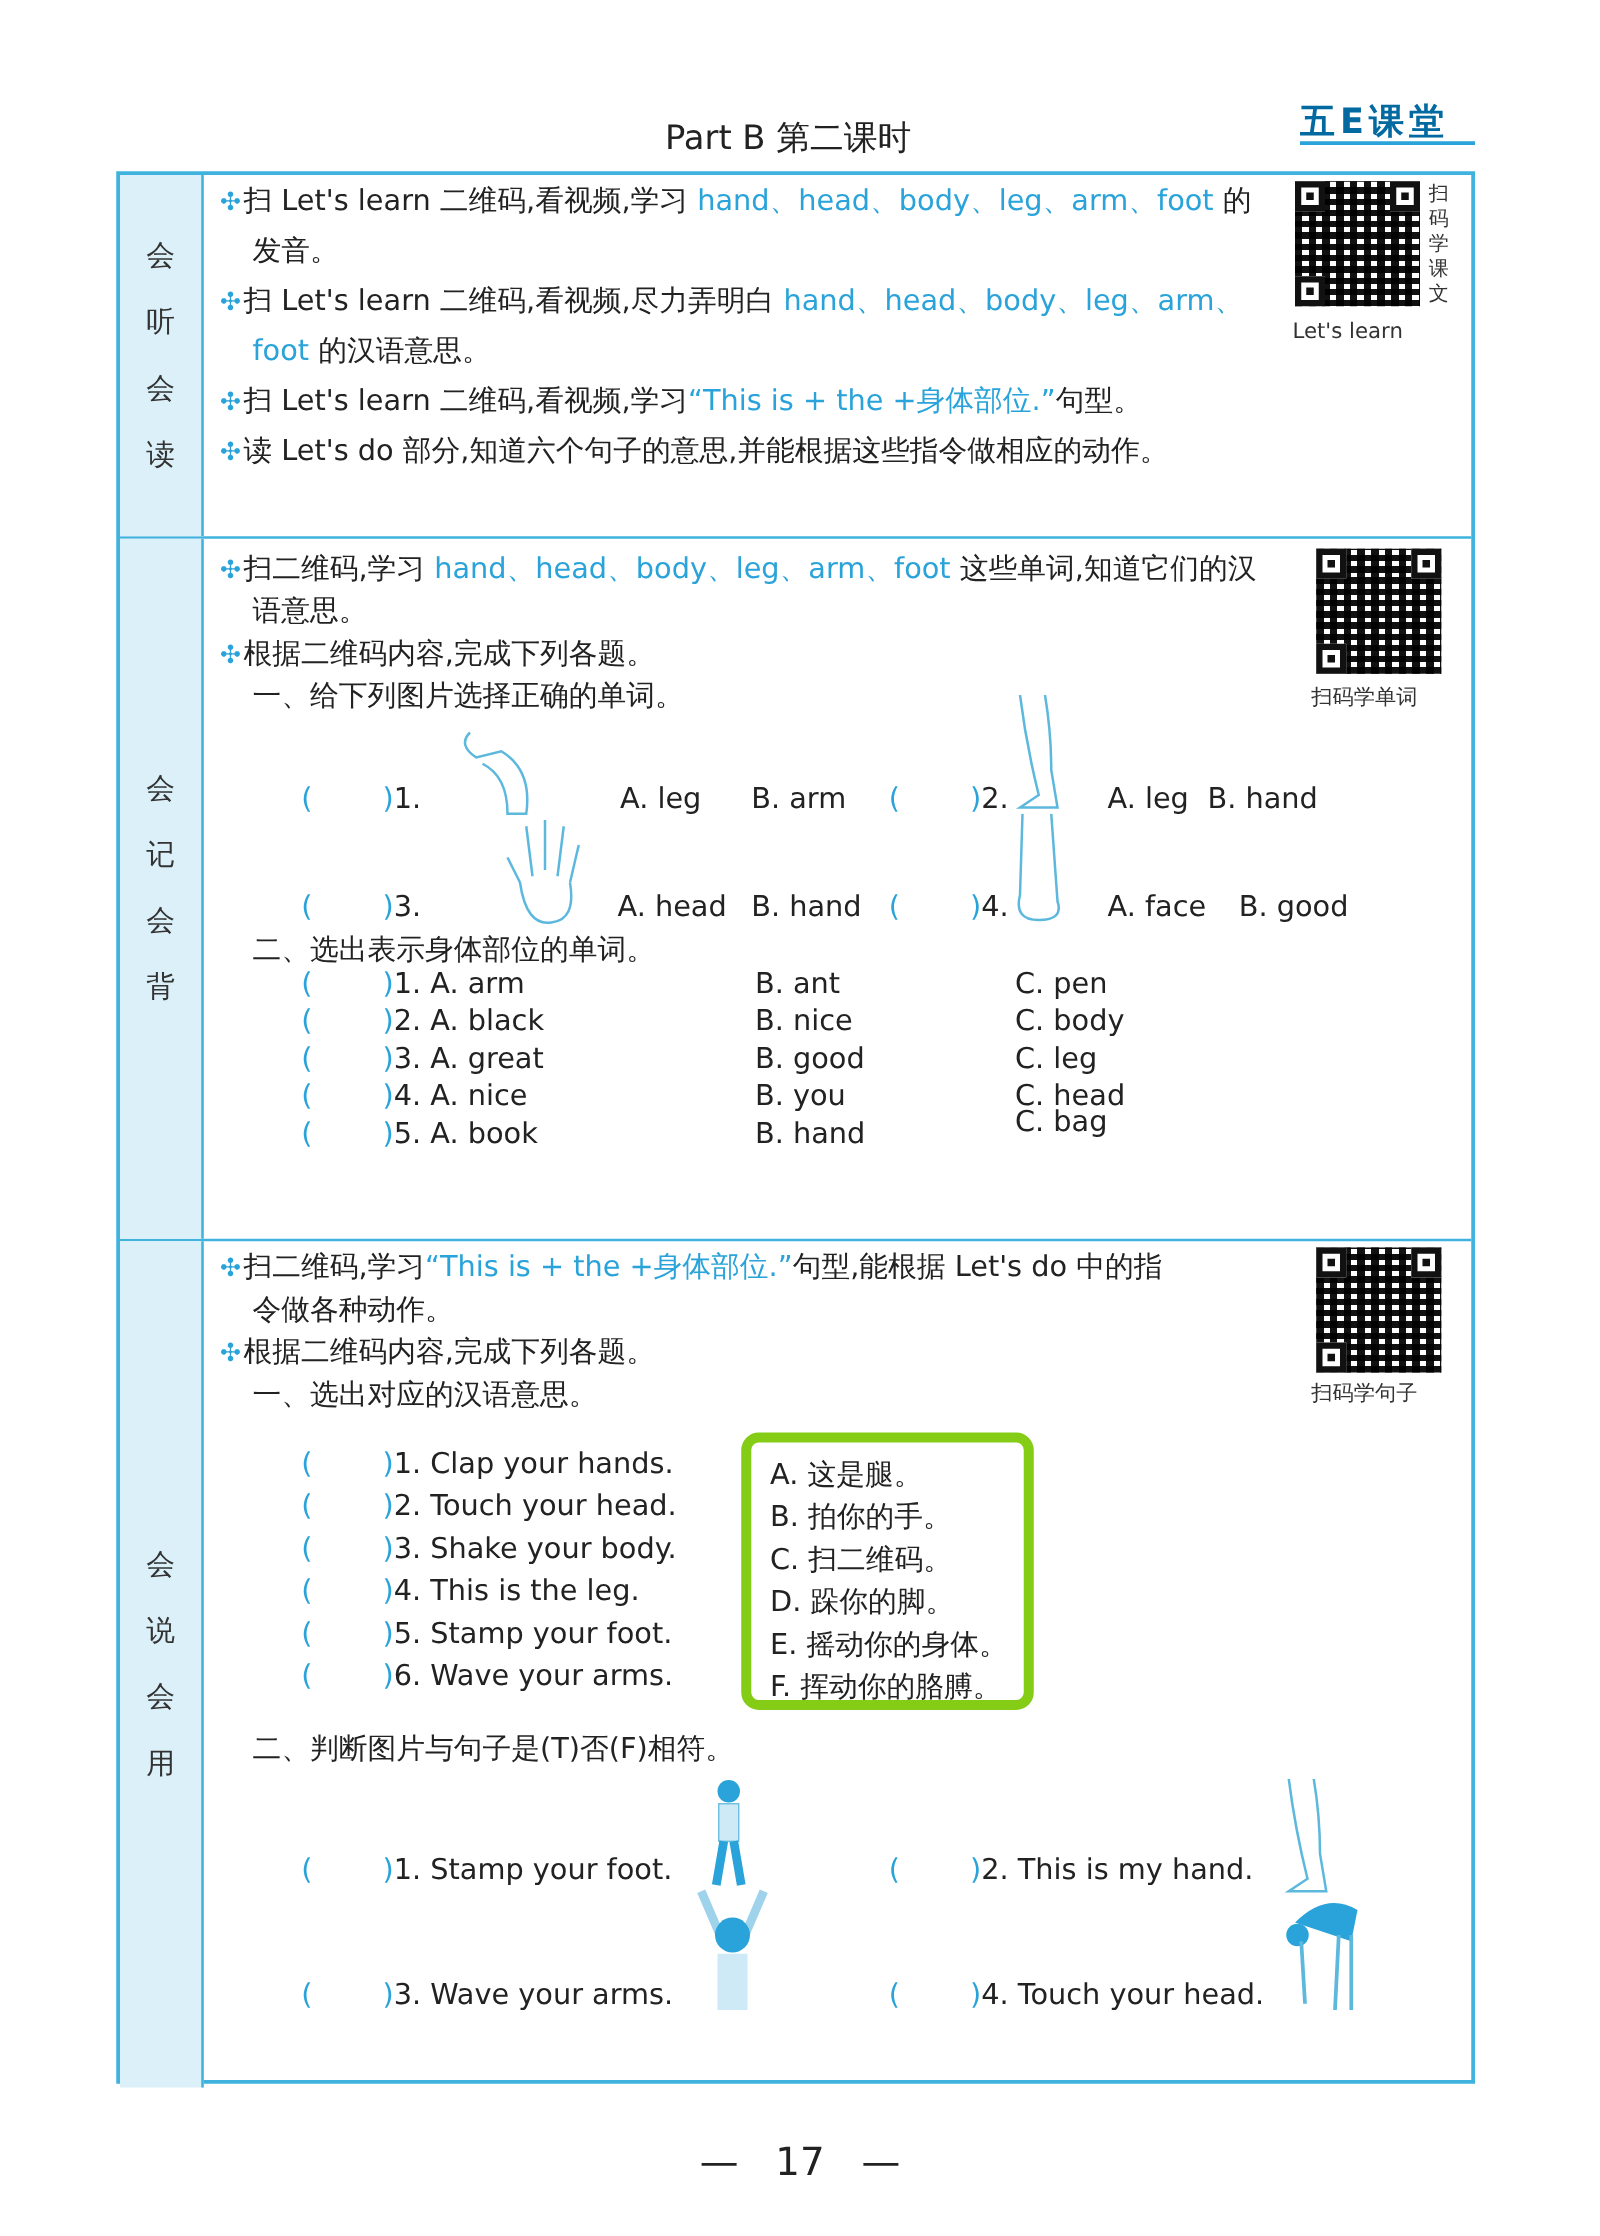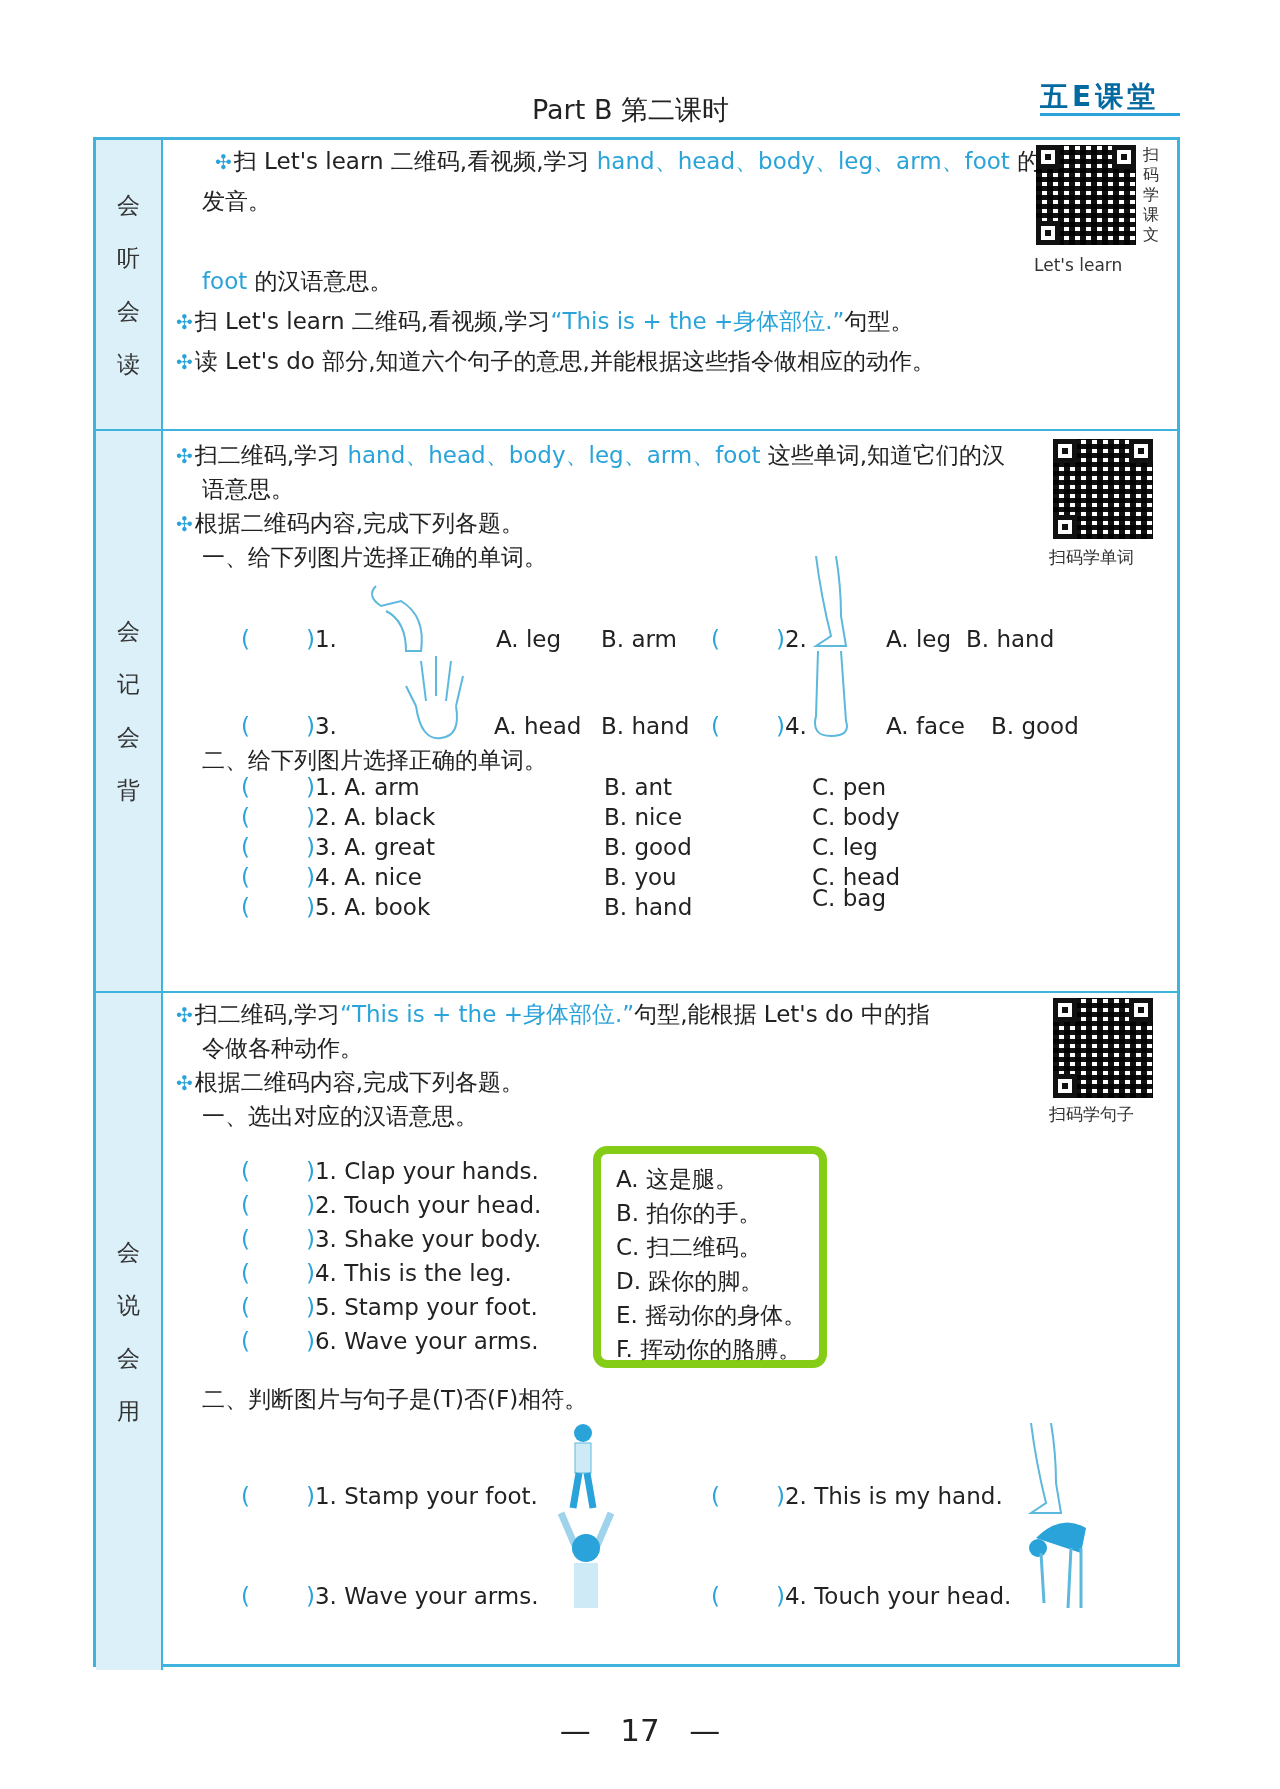--- a/index.html
+++ b/index.html
@@ -40,22 +40,23 @@
 <div class="abs table">
 
   <div class="row" style="top:0;height:291px;">
     <div class="side">
       <span>会</span>
       <span>听</span>
       <span>会</span>
       <span>读</span>
     </div>
     <div class="content">
-      <div class="line" style="top:5px;margin-left:39px;"><span class="bul">✣</span><span>扫 Let's learn 二维码,看视频,学习 </span><span class="blue">hand、head、body、leg、arm、foot</span><span> 的</span></div>
+      <div class="line" style="top:5px;"><span class="bul">✣</span><span>扫 Let's learn 二维码,看视频,学习 </span><span class="blue">hand、head、body、leg、arm、foot</span><span> 的</span></div>
       <div class="line" style="top:45px;left:26px;"><span>发音。</span></div>
+      <div class="line" style="top:85px;"><span class="bul">✣</span><span>扫 Let's learn 二维码,看视频,尽力弄明白 </span><span class="blue">hand、head、body、leg、arm、</span></div>
       <div class="line" style="top:125px;left:26px;"><span class="blue">foot</span><span> 的汉语意思。</span></div>
       <div class="line" style="top:165px;"><span class="bul">✣</span><span>扫 Let's learn 二维码,看视频,学习</span><span class="blue">“This is + the +身体部位.”</span><span>句型。</span></div>
       <div class="line" style="top:205px;"><span class="bul">✣</span><span>读 Let's do 部分,知道六个句子的意思,并能根据这些指令做相应的动作。</span></div>
 
       <div class="qr" style="left:860px;top:5px;">
         <div class="qrc" style="left:0;top:0;"></div>
           <div class="qrc" style="right:0;top:0;"></div>
           <div class="qrc" style="left:0;bottom:0;"></div>
       </div>
       <div class="qrlbl" style="left:967px;top:5px;width:18px;white-space:normal;line-height:20px;font-size:16px;">扫码学课文</div>
@@ -104,21 +105,21 @@
       <div class="q" style="left:318px;top:282px;">A. head</div>
       <div class="q" style="left:425px;top:282px;">B. hand</div>
 
       <div class="q" style="left:535px;top:282px;"><span class="paren">(</span><span style="display:inline-block;width:56px;"></span><span class="paren">)</span><span>4.</span></div>
       <svg class="pic" style="left:630px;top:220px;" width="50" height="90">
           <path d="M12 0 L10 65 Q5 85 25 85 Q45 85 40 70 L35 0" fill="none" stroke="#5db8dd" stroke-width="2"></path>
         </svg>
       <div class="q" style="left:710px;top:282px;">A. face</div>
       <div class="q" style="left:815px;top:282px;">B. good</div>
 
-      <div class="line" style="top:313px;left:26px;">二、给下列图片选择正确的单词。</div>
+      <div class="line" style="top:313px;left:26px;">二、选出表示身体部位的单词。</div>
 
       <div class="q" style="left:65px;top:343px;"><span class="paren">(</span><span style="display:inline-block;width:56px;"></span><span class="paren">)</span><span>1.</span> <span>A. arm</span></div>
       <div class="q" style="left:428px;top:343px;">B. ant</div>
       <div class="q" style="left:636px;top:343px;">C. pen</div>
 
       <div class="q" style="left:65px;top:373px;"><span class="paren">(</span><span style="display:inline-block;width:56px;"></span><span class="paren">)</span><span>2.</span> <span>A. black</span></div>
       <div class="q" style="left:428px;top:373px;">B. nice</div>
       <div class="q" style="left:636px;top:373px;">C. body</div>
 
       <div class="q" style="left:65px;top:403px;"><span class="paren">(</span><span style="display:inline-block;width:56px;"></span><span class="paren">)</span><span>3.</span> <span>A. great</span></div>

